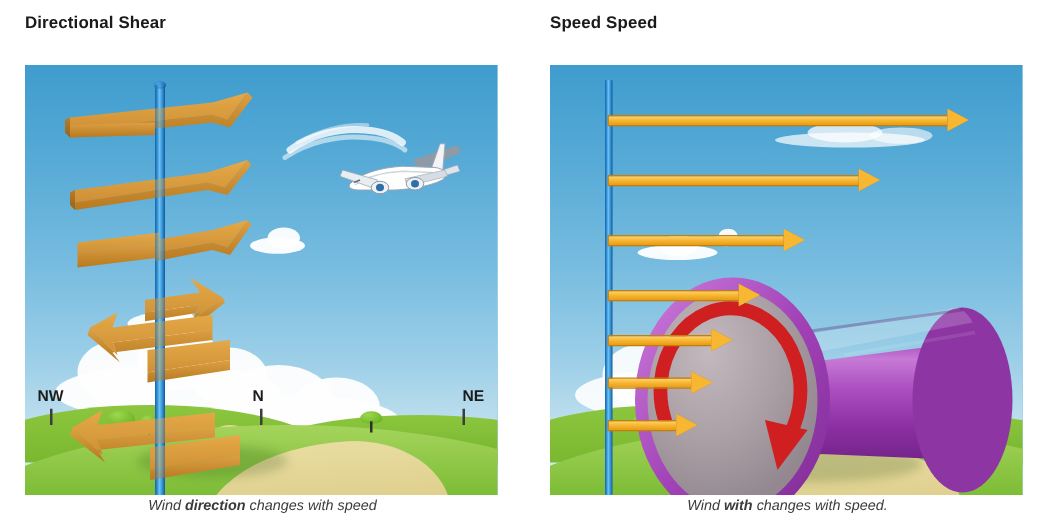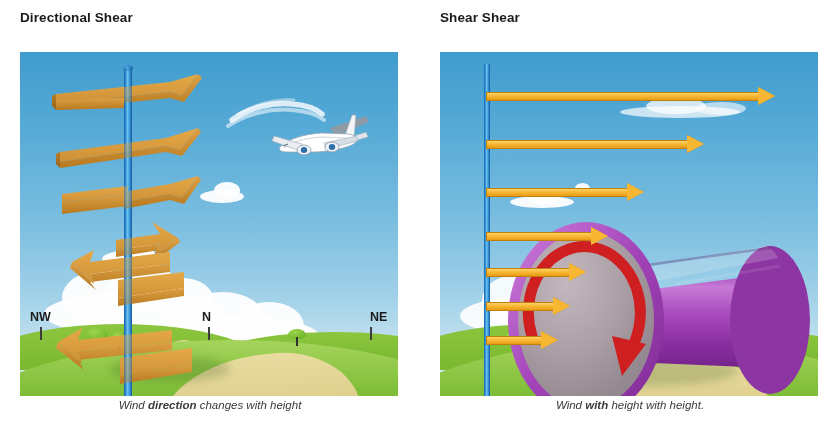--- a/index.html
+++ b/index.html
@@ -369,27 +369,27 @@
         <g>
           <path d="M 100 306 L 172 296 L 172 312 L 100 324 Z" fill="url(#woodTop)"></path>
           <path d="M 100 324 L 172 312 L 172 320 L 100 332 Z" fill="url(#woodFront)"></path>
         </g>
       </svg>
 
       <div class="pole" style="left:104px;top:16px;width:8px;height:328px;opacity:.55;"></div>
     </div>
 
     <div class="caption">
-      <span class="pre">Wind </span><b>direction</b><span class="post-txt"> changes with height</span>
+      <span class="pre">Wind </span><b>direction</b><span class="post-txt"> changes with speed</span>
     </div>
   </div>
 
   <div class="panel panel-right">
 
-    <div class="panel-title">Shear Shear</div>
+    <div class="panel-title">Speed Speed</div>
 
     <div class="figure">
       <div class="sky"></div>
 
       <div class="cloudgroup" style="left:180px;top:44px;">
         <div class="cloud" style="left:0;top:10px;width:120px;height:12px;opacity:.7;"></div>
         <div class="cloud" style="left:26px;top:2px;width:60px;height:16px;opacity:.75;"></div>
         <div class="cloud" style="left:76px;top:6px;width:50px;height:13px;opacity:.6;"></div>
       </div>
       <div class="cloudgroup" style="left:70px;top:134px;">
@@ -487,17 +487,17 @@
         <div class="shaft" style="width:68px;"></div>
         <div class="head" style="left:67px;"></div>
       </div>
       <div class="spdarrow" style="left:46px;top:284px;width:74px;">
         <div class="shaft" style="width:56px;"></div>
         <div class="head" style="left:55px;"></div>
       </div>
     </div>
 
     <div class="caption">
-      <span class="pre">Wind </span><b>with</b><span class="post-txt"> height with height.</span>
+      <span class="pre">Wind </span><b>with</b><span class="post-txt"> changes with speed.</span>
     </div>
   </div>
 
 </div>
 
 </body></html>

